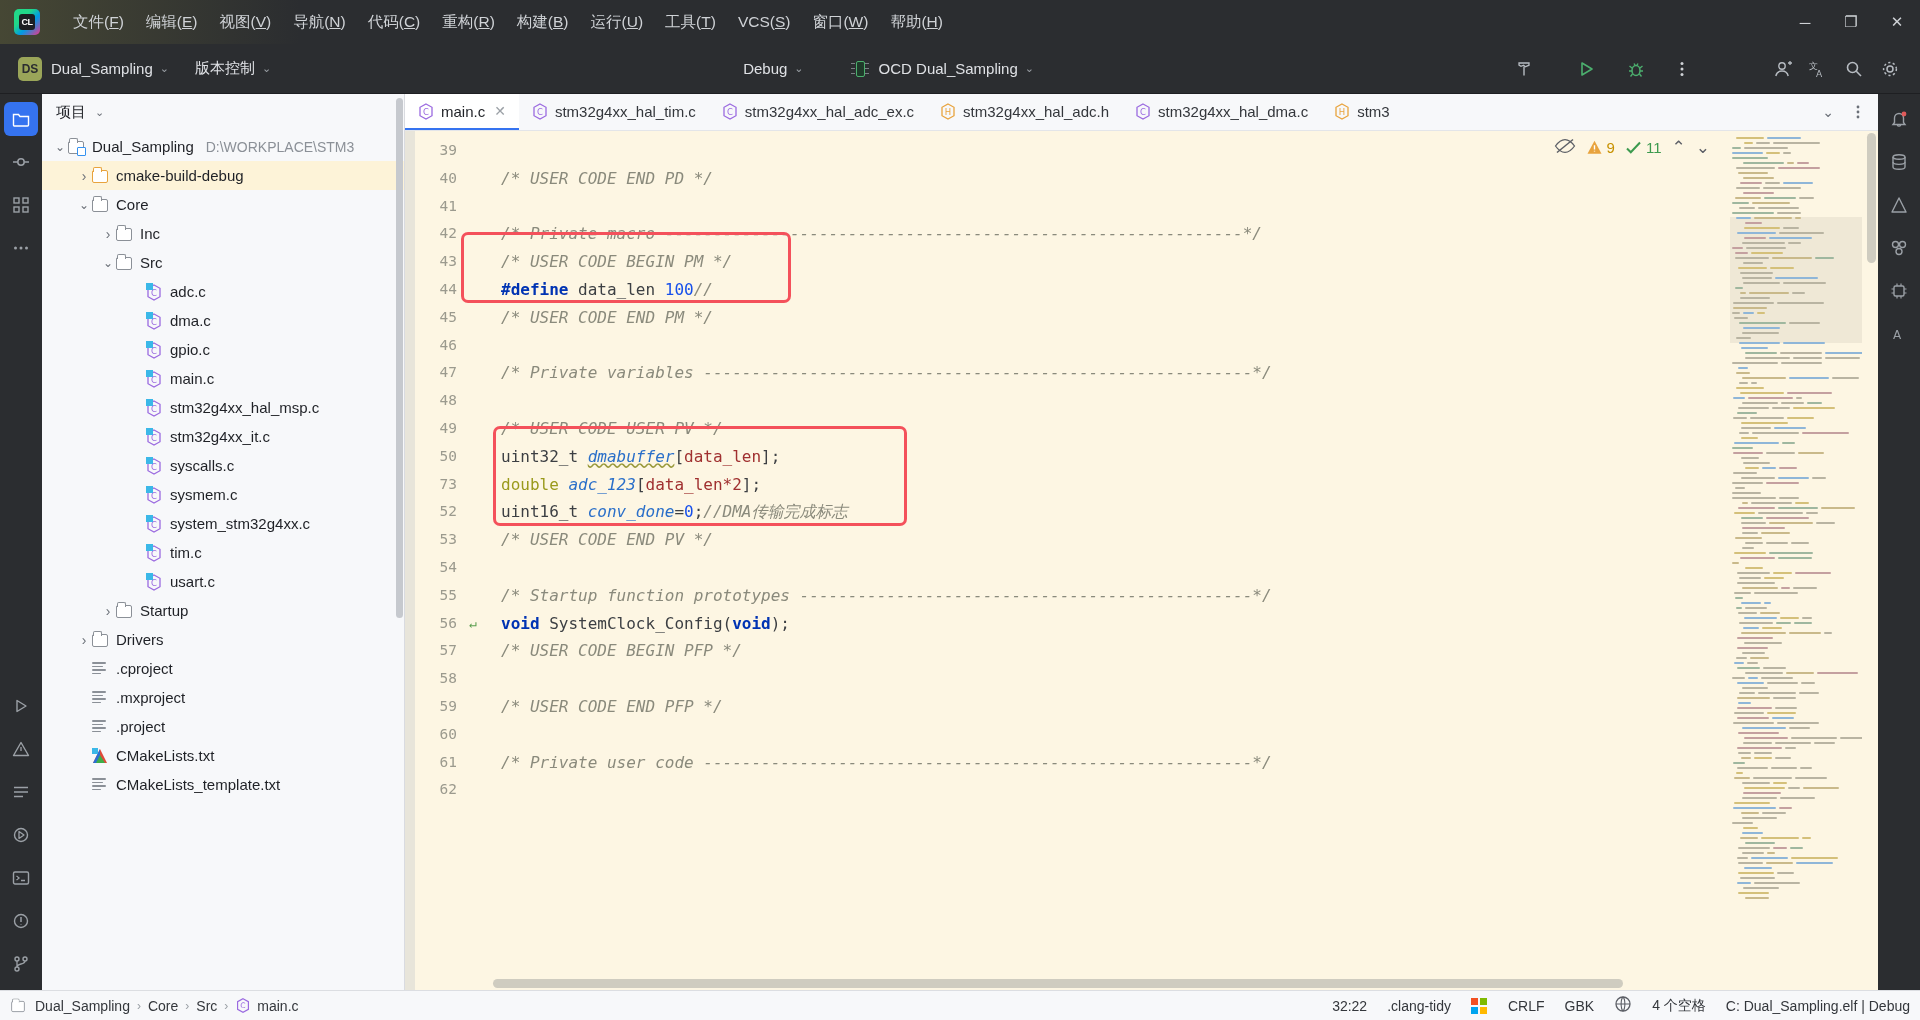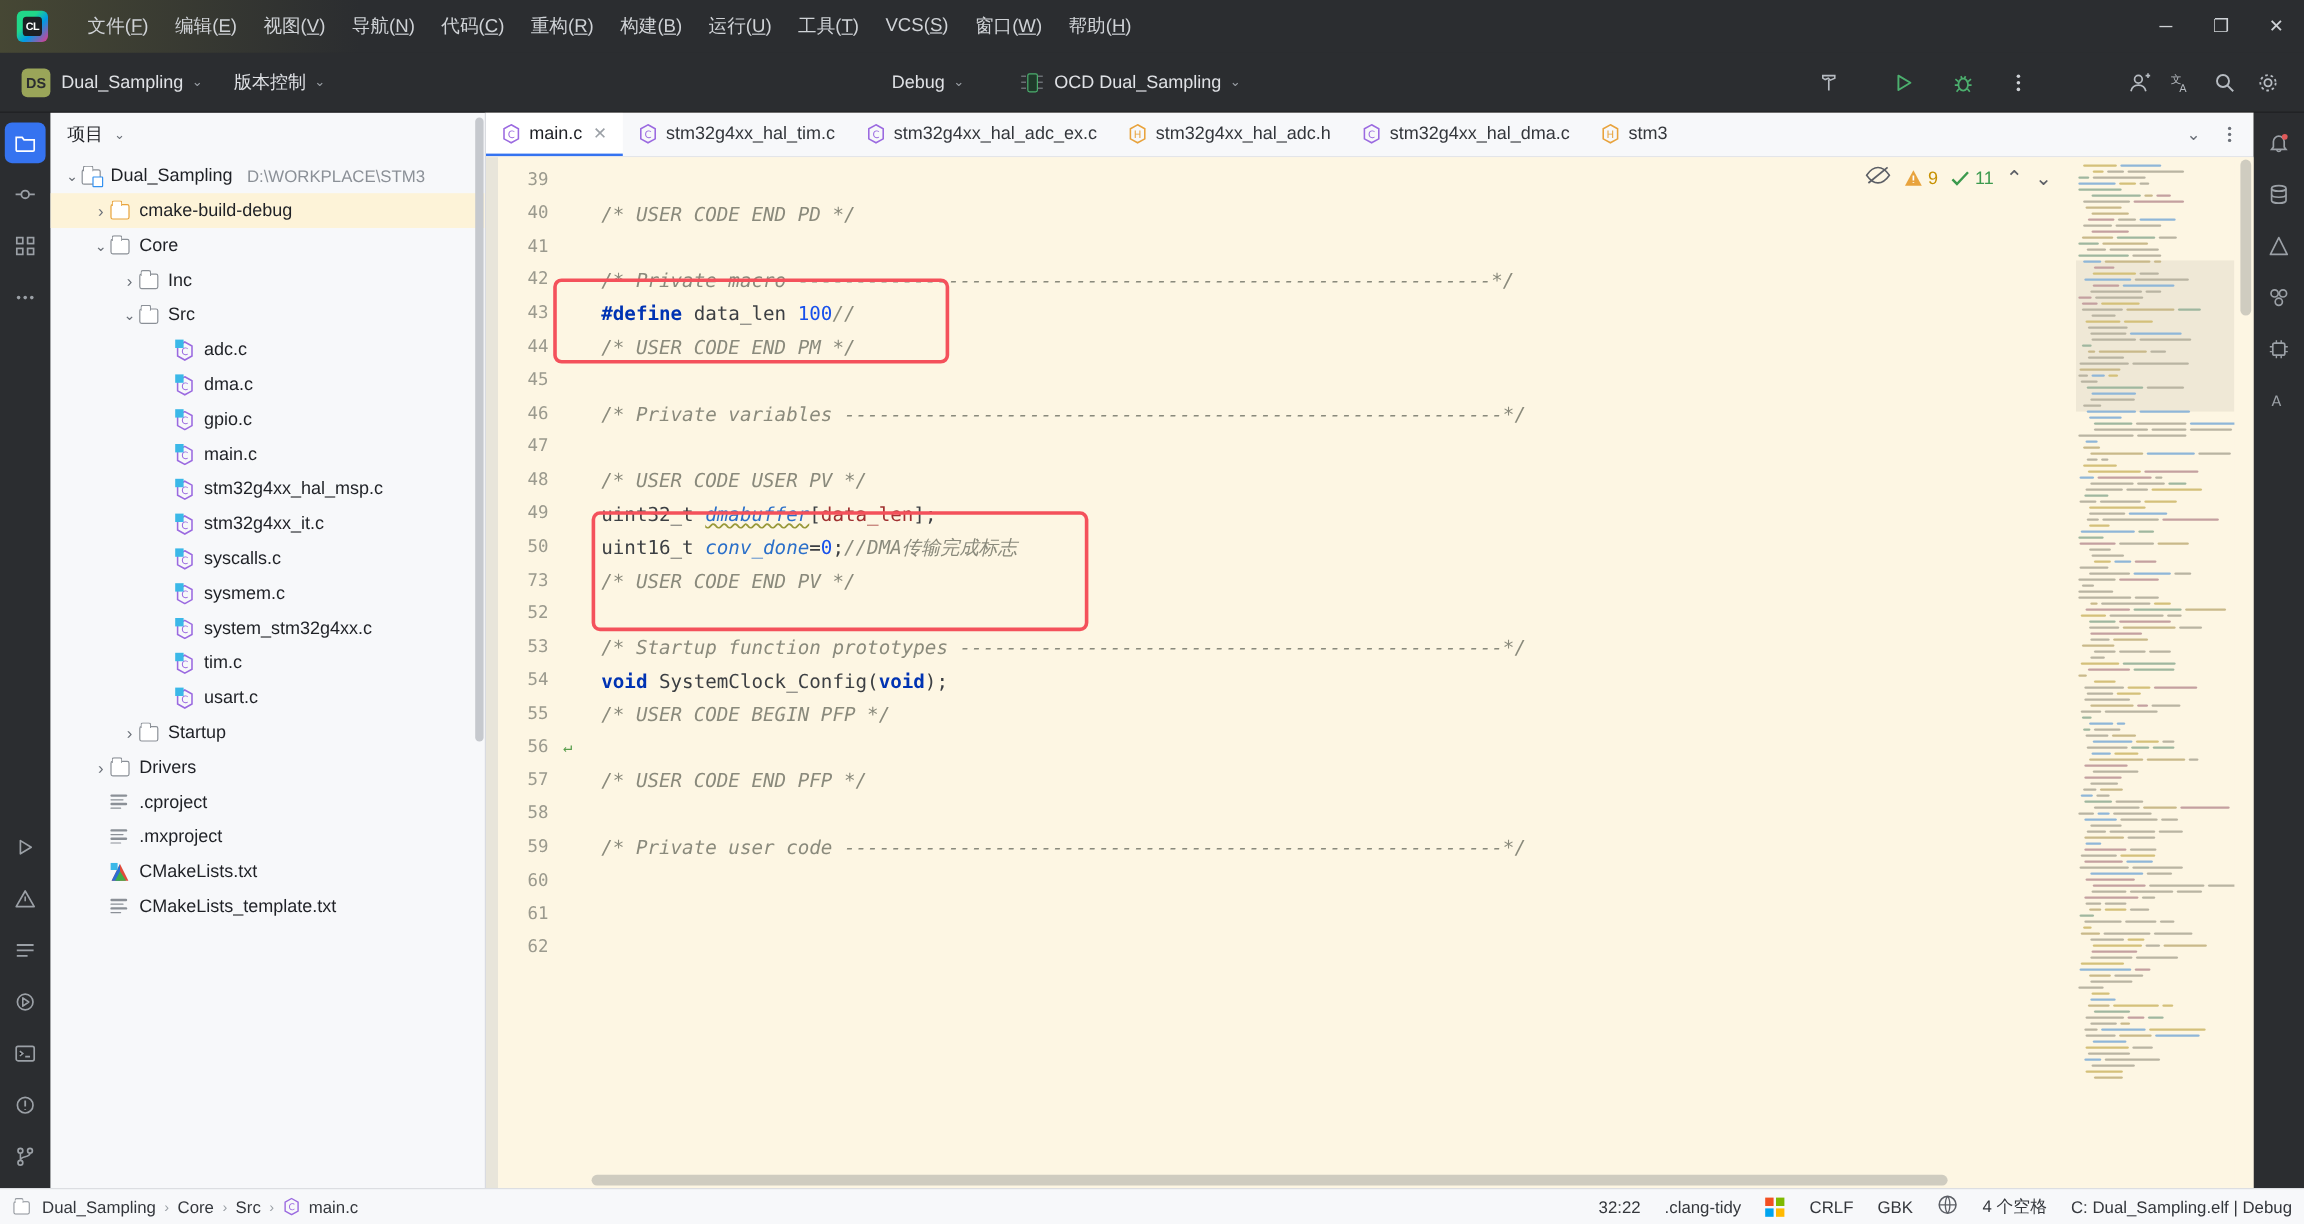--- a/index.html
+++ b/index.html
@@ -575,20 +575,25 @@
           </div>
           <div class="trow" style="padding-left: 34px;">
             <span class="arrow none">›</span>
             <span class="ficon" style="margin-right: 7px;"><span class="lines-icon"><i style="top:1px;width:14px"></i><i style="top:4.5px;width:11px"></i><i style="top:8px;width:14px"></i><i style="top:11.5px;width:9px"></i></span></span>
             <span class="tlabel">.cproject</span>
           </div>
           <div class="trow" style="padding-left: 34px;">
             <span class="arrow none">›</span>
             <span class="ficon" style="margin-right: 7px;"><span class="lines-icon"><i style="top:1px;width:14px"></i><i style="top:4.5px;width:11px"></i><i style="top:8px;width:14px"></i><i style="top:11.5px;width:9px"></i></span></span>
             <span class="tlabel">.mxproject</span>
+          </div>
+          <div class="trow" style="padding-left: 34px;">
+            <span class="arrow none">›</span>
+            <span class="ficon" style="margin-right: 7px;"><span class="lines-icon"><i style="top:1px;width:14px"></i><i style="top:4.5px;width:11px"></i><i style="top:8px;width:14px"></i><i style="top:11.5px;width:9px"></i></span></span>
+            <span class="tlabel">.project</span>
           </div>
           <div class="trow" style="padding-left: 34px;">
             <span class="arrow none">›</span>
             <span class="ficon" style="margin-right: 7px;"><svg width="16" height="16" viewBox="0 0 16 16">
                 <path d="M8 1L15 15H1z" fill="#e04a3a"></path>
                 <path d="M8 1L1 15h7z" fill="#2b6fd4"></path>
                 <path d="M4 15h9L8 7z" fill="#3fae49"></path>
                 <rect x="0" y="0" width="6" height="6" fill="#3bb8e8"></rect>
               </svg></span>
             <span class="tlabel">CMakeLists.txt</span>
@@ -697,27 +702,29 @@
             <div class="gline">59</div>
             <div class="gline">60</div>
             <div class="gline">61</div>
             <div class="gline">62</div>
           </div>
         <div class="code" id="code-root">
             <div class="cline"></div>
             <div class="cline"><span class="cm">/* USER CODE END PD */</span></div>
             <div class="cline"></div>
             <div class="cline"><span class="cm">/* Private macro ------------------------------------------------------------*/</span></div>
+            <div class="cline"><span class="cm">/* USER CODE BEGIN PM */</span></div>
             <div class="cline"><span class="kw2">#define</span><span class="pl"> data_len </span><span class="num">100</span><span class="cm">//</span></div>
             <div class="cline"><span class="cm">/* USER CODE END PM */</span></div>
             <div class="cline"></div>
             <div class="cline"><span class="cm">/* Private variables ---------------------------------------------------------*/</span></div>
             <div class="cline"></div>
             <div class="cline"><span class="cm">/* USER CODE USER PV */</span></div>
             <div class="cline"><span class="pl">uint32_t </span><span class="id squig">dmabuffer</span><span class="pl">[</span><span class="mac">data_len</span><span class="pl">];</span></div>
+            <div class="cline"><span class="kw">double</span><span class="pl"> </span><span class="id">adc_123</span><span class="pl">[</span><span class="mac">data_len*2</span><span class="pl">];</span></div>
             <div class="cline"><span class="pl">uint16_t </span><span class="id">conv_done</span><span class="pl">=</span><span class="num">0</span><span class="pl">;</span><span class="cm">//DMA传输完成标志</span></div>
             <div class="cline"><span class="cm">/* USER CODE END PV */</span></div>
             <div class="cline"></div>
             <div class="cline"><span class="cm">/* Startup function prototypes -----------------------------------------------*/</span></div>
             <div class="cline"><span class="kw2">void</span><span class="pl"> SystemClock_Config(</span><span class="kw2">void</span><span class="pl">);</span></div>
             <div class="cline"><span class="cm">/* USER CODE BEGIN PFP */</span></div>
             <div class="cline"></div>
             <div class="cline"><span class="cm">/* USER CODE END PFP */</span></div>
             <div class="cline"></div>
             <div class="cline"><span class="cm">/* Private user code ---------------------------------------------------------*/</span></div>

